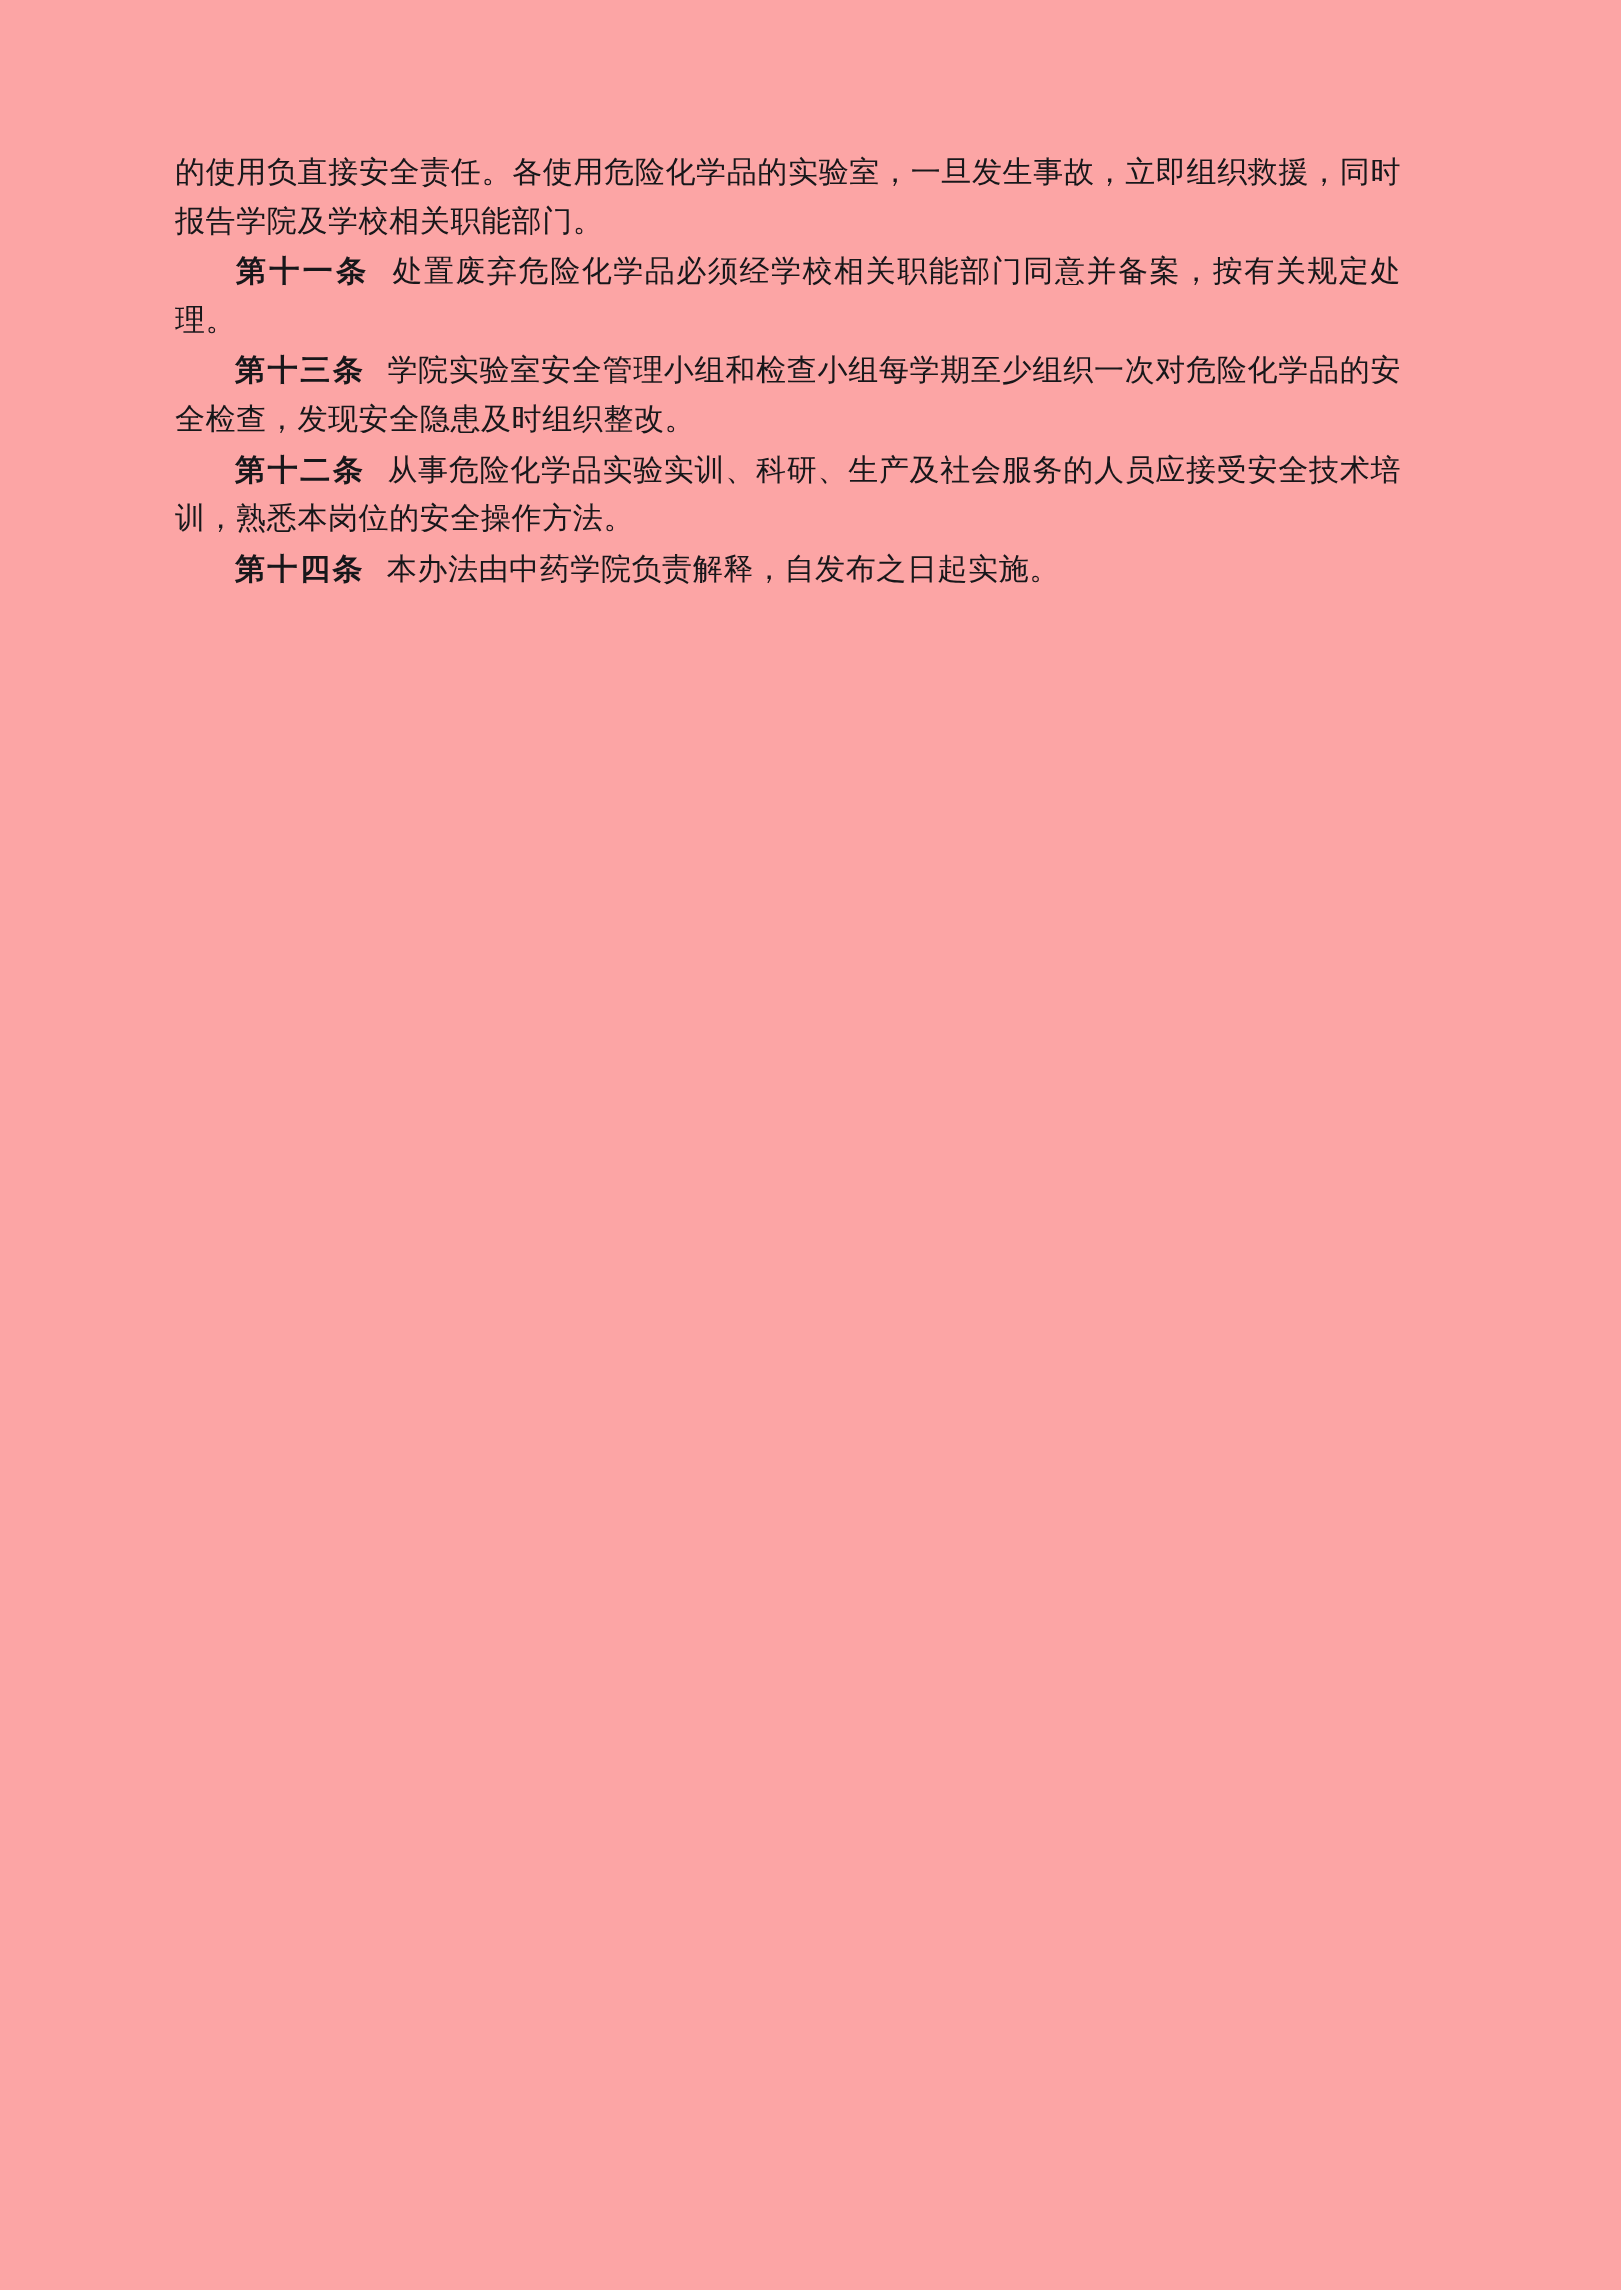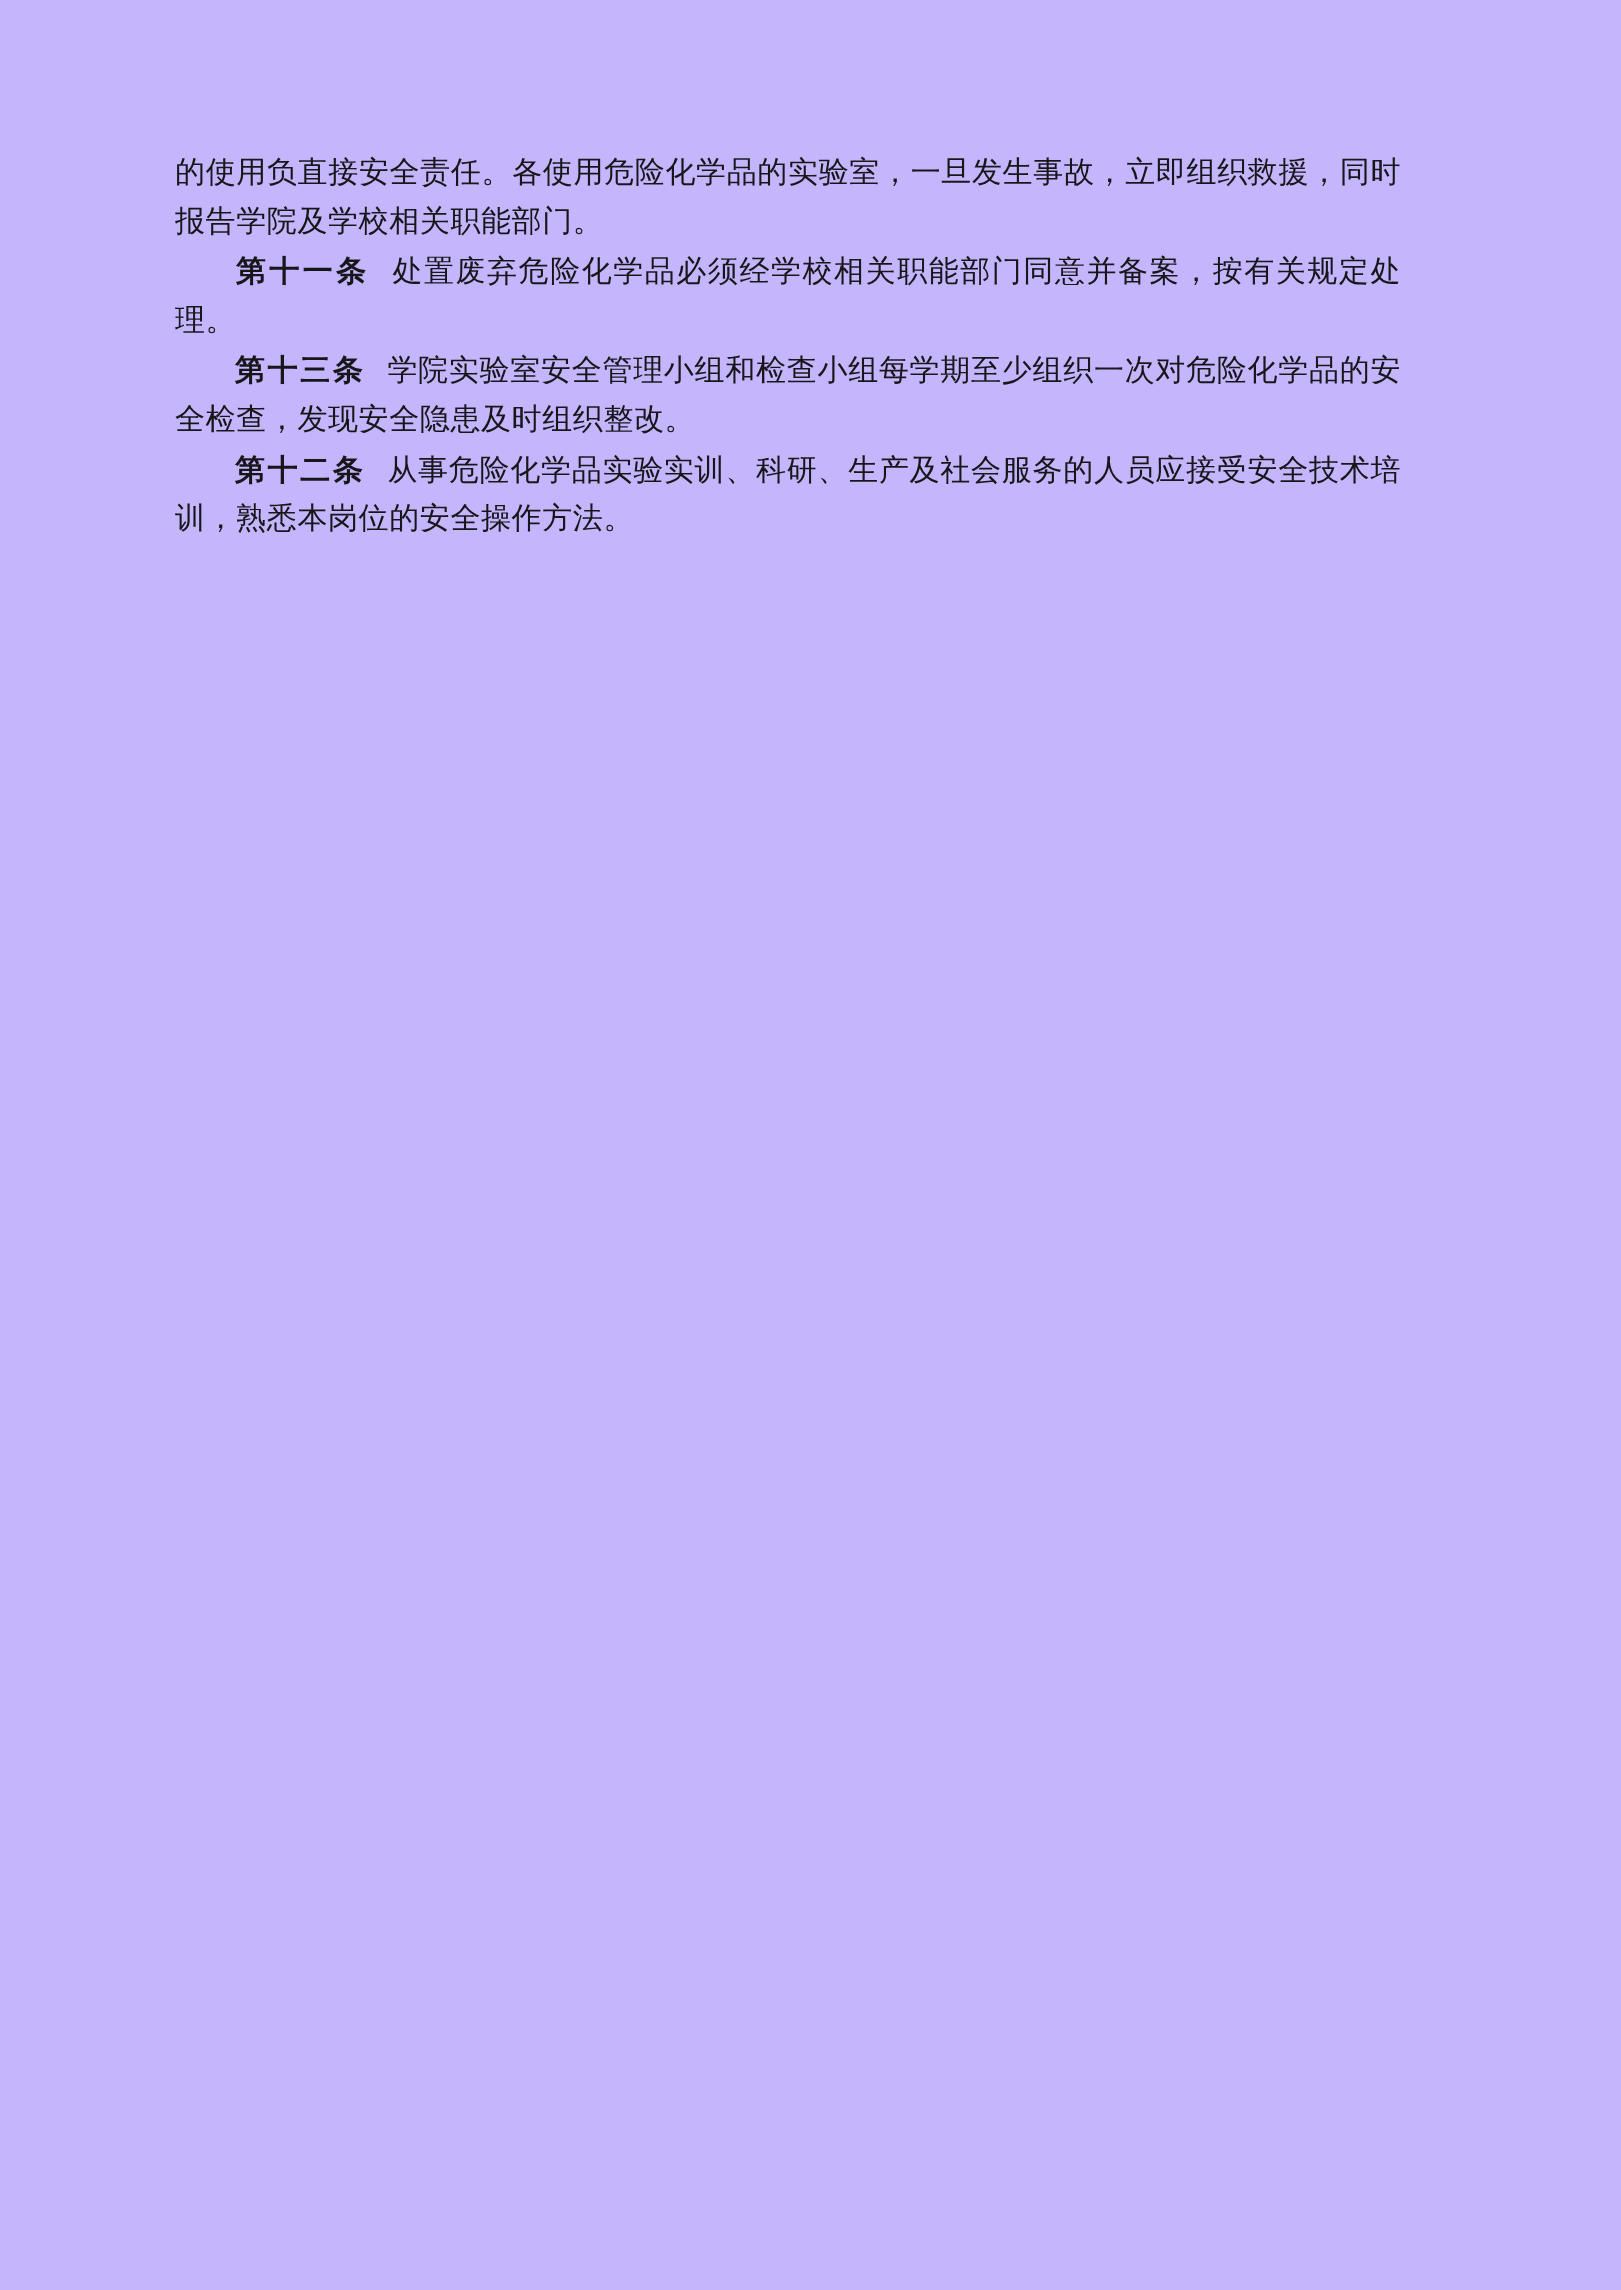--- a/index.html
+++ b/index.html
@@ -14,21 +14,21 @@
     color: #1a1a1a;
     position: relative;
     overflow: hidden;
   }
   .page {
     position: absolute;
     left: 0;
     top: 0;
     width: 1621px;
     height: 2290px;
-    background: #c4b5fd;
+    background: #fca5a5;
   }
   .content {
     position: absolute;
     left: 175px;
     top: 148px;
     width: 1226px;
   }
   .para {
     font-size: 30px;
     line-height: 1.62;
@@ -69,16 +69,19 @@
     </p>
 
     <p class="para indent">
       <span class="first-indent"></span><span class="lead">第十三条</span><span class="gap"></span><span>学院实验室安全管理小组和检查小组每学期至少组织一次对危险化学品的安全检查，发现安全隐患及时组织整改。</span>
     </p>
 
     <p class="para indent">
       <span class="first-indent"></span><span class="lead">第十二条</span><span class="gap"></span><span>从事危险化学品实验实训、科研、生产及社会服务的人员应接受安全技术培训，熟悉本岗位的安全操作方法。</span>
     </p>
 
+    <p class="para indent">
+      <span class="first-indent"></span><span class="lead">第十四条</span><span class="gap"></span><span>本办法由中药学院负责解释，自发布之日起实施。</span>
+    </p>
 
   </div>
 </div>
 
 
 </body></html>

